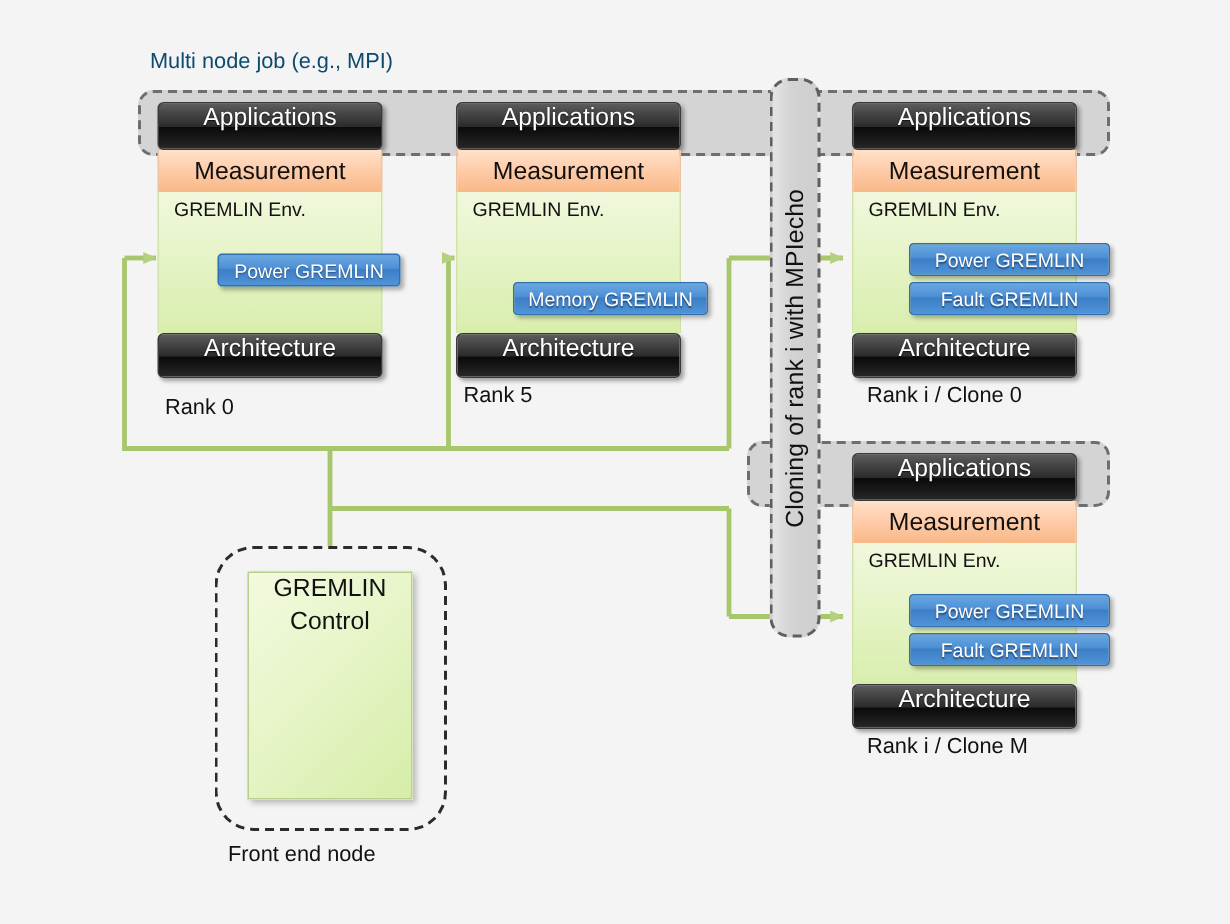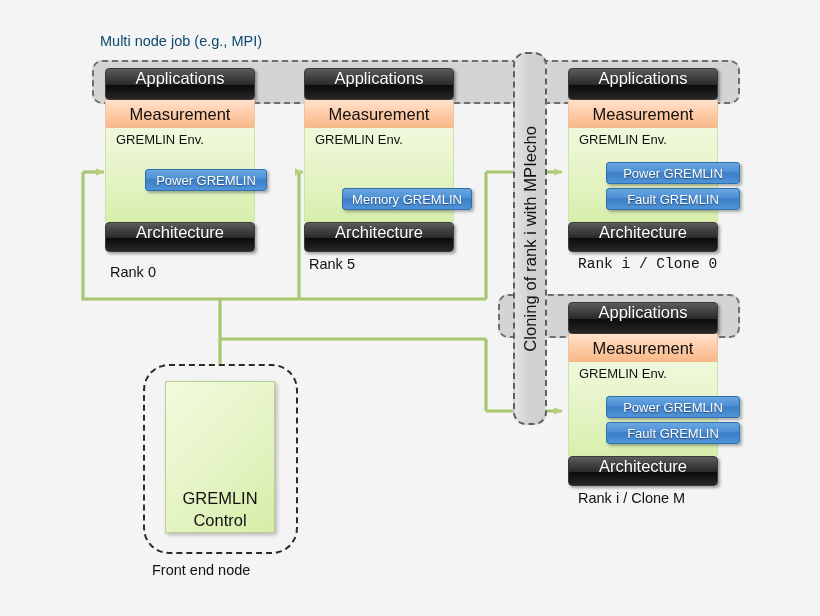--- a/index.html
+++ b/index.html
@@ -108,21 +108,21 @@
     border:2px dashed #2b2b2b;
     border-radius:26px;
     box-sizing:border-box;
   }
   .ctrl-box{
     position:absolute;
     background:linear-gradient(135deg,#f2fade 0%,#e7f5c9 45%,#d6eda8 100%);
     border:1px solid #b9cf8d;
     box-sizing:border-box;
     box-shadow:2px 2px 4px rgba(0,0,0,.25);
-    display:flex;align-items:flex-end;justify-content:center;
+    display:flex;align-items:flex-start;justify-content:center;
     text-align:center;
     font-size:16.5px;color:#111;line-height:1.32;
   }
   .fe-caption{
     position:absolute;font-size:14.5px;color:#111;white-space:nowrap;
   }
 </style>
 </head>
 <body>
 
@@ -217,21 +217,21 @@
     <div class="badge" style="left:38px;top:94px;width:134px;height:22px;">
       <span>Power GREMLIN</span>
     </div>
     <div class="badge" style="left:38px;top:120px;width:134px;height:22px;">
       <span>Fault GREMLIN</span>
     </div>
     <div class="bar-dark" style="top:154px;height:30px;">
       <span>Architecture</span>
     </div>
   </div>
-  <div class="rank-caption" style="left:578px;top:256px;font-family:Liberation Mono, monospace;">Rank i / Clone 0</div>
+  <div class="rank-caption" style="left:578px;top:256px;">Rank i / Clone 0</div>
 
   <div class="rank" style="left:568px;top:302px;width:150px;height:184px;">
     <div class="bar-dark" style="top:0;height:32px;">
       <span>Applications</span>
     </div>
     <div class="bar-orange" style="top:32px;height:28px;">
       <span>Measurement</span>
     </div>
     <div class="env" style="top:60px;height:94px;">
       <span class="env-title">GREMLIN Env.</span>

